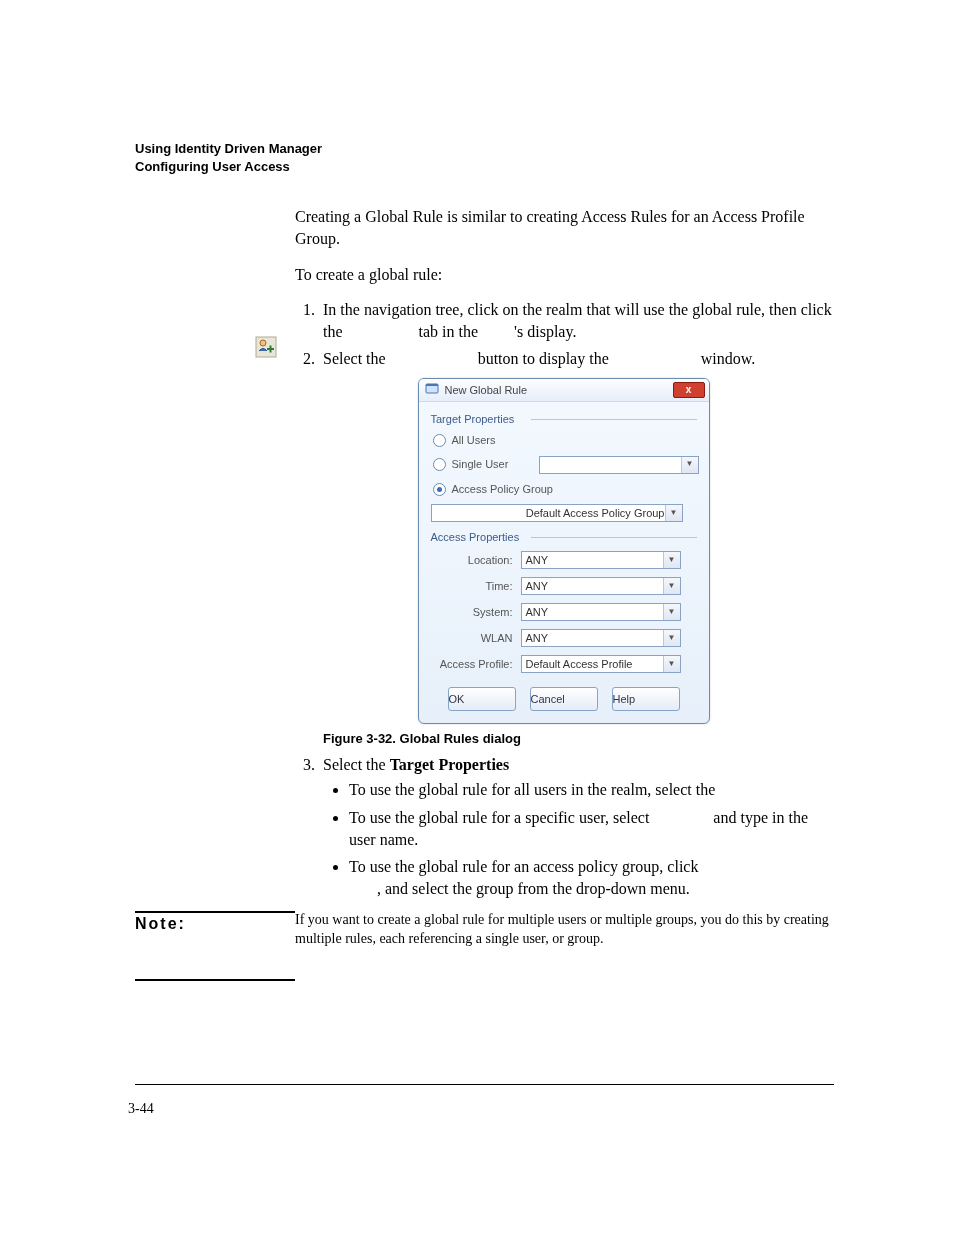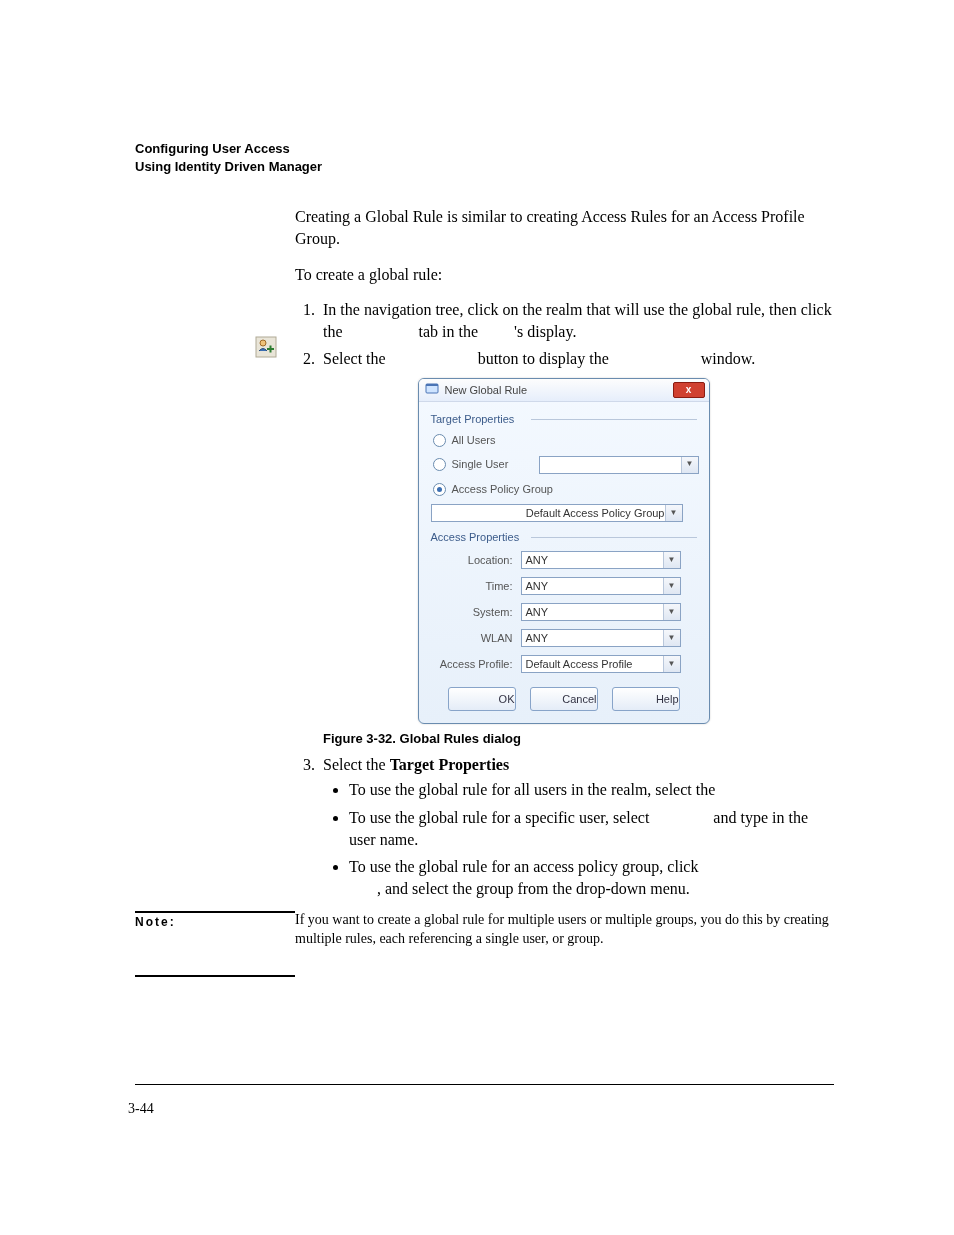--- a/index.html
+++ b/index.html
@@ -130,42 +130,42 @@
   .access-grid .lbl { text-align: right; padding-right: 8px; color: #555; }
   .dlg-buttons {
     display: flex; gap: 14px; justify-content: center;
     margin-top: 14px;
   }
   .dlg-btn {
     width: 66px; height: 22px;
     border: 1px solid #88a4c9;
     border-radius: 3px;
     background: linear-gradient(#ffffff,#e4ecf7);
-    display: flex; align-items: center; justify-content: flex-end;
+    display: flex; align-items: center; justify-content: flex-start;
     color: #334;
     cursor: pointer;
   }
   .fig-caption {
     font-family: Arial, Helvetica, sans-serif;
     font-weight: bold;
     font-size: 13px;
     margin-top: 6px;
   }
   ul.bullets { margin: 4px 0 6px 26px; padding: 0; list-style: disc; }
   ul.bullets li { margin-bottom: 6px; }
   .b { font-weight: bold; }
   .note-sec {
     display: flex;
     margin-top: 12px;
   }
   .note-label {
     width: 160px;
     font-family: Arial, Helvetica, sans-serif;
     font-weight: bold;
-    font-size: 12px;
+    font-size: 16px;
     letter-spacing: 2px;
     border-top: 2px solid #000;
     border-bottom: 2px solid #000;
     padding: 2px 0 46px 0;
     box-sizing: border-box;
   }
   .note-body {
     flex: 1;
     font-size: 14px;
     line-height: 1.35;
@@ -187,22 +187,22 @@
   }
   .single-user-input { width: 160px; margin-left: auto; }
   .single-user-row { display:flex; align-items:center; gap:6px; width:100%; padding-right:10px; }
   .single-user-row .combo { flex:0 0 auto; }
 </style>
 </head>
 <body>
 
 <div class="page">
   <div class="hdr">
+    <div>Using Identity Driven Manager</div>
     <div>Configuring User Access</div>
-    <div>Using Identity Driven Manager</div>
   </div>
 
   <div class="content">
     <p>Creating a Global Rule is similar to creating Access Rules for an Access Profile Group.</p>
     <p>To create a global rule:</p>
 
     <ol class="top">
       <li>
         <span>In the navigation tree, click on the realm that will use the global rule, then click the</span>
         <span>&nbsp;&nbsp;&nbsp;&nbsp;&nbsp;&nbsp;&nbsp;&nbsp;&nbsp;&nbsp;&nbsp;&nbsp;&nbsp;&nbsp;&nbsp;&nbsp;&nbsp;</span>

